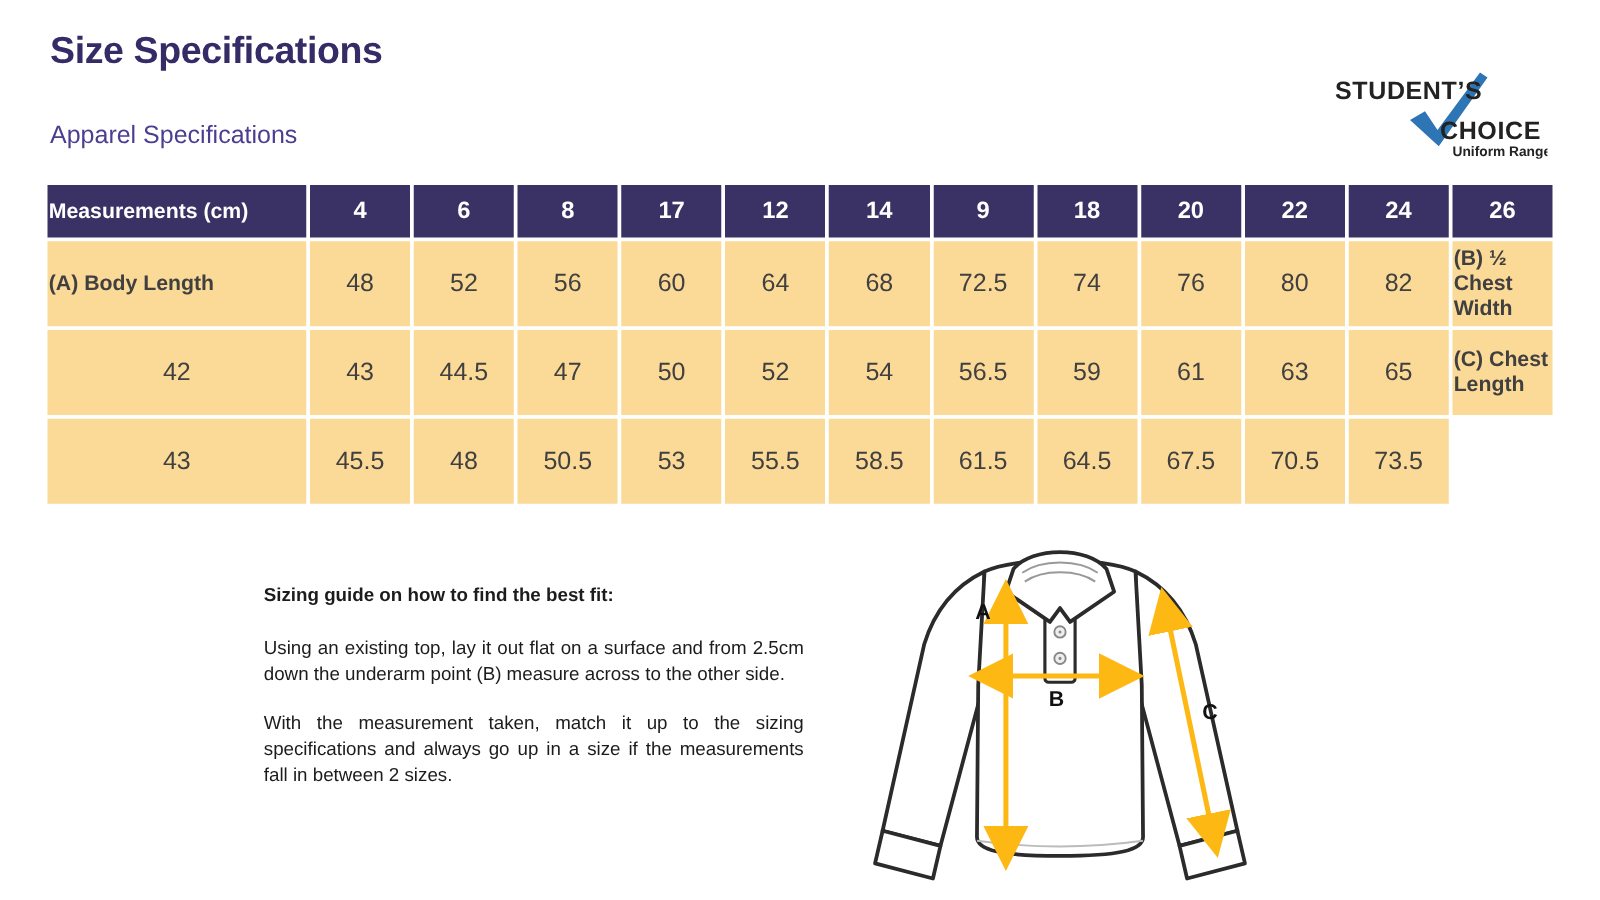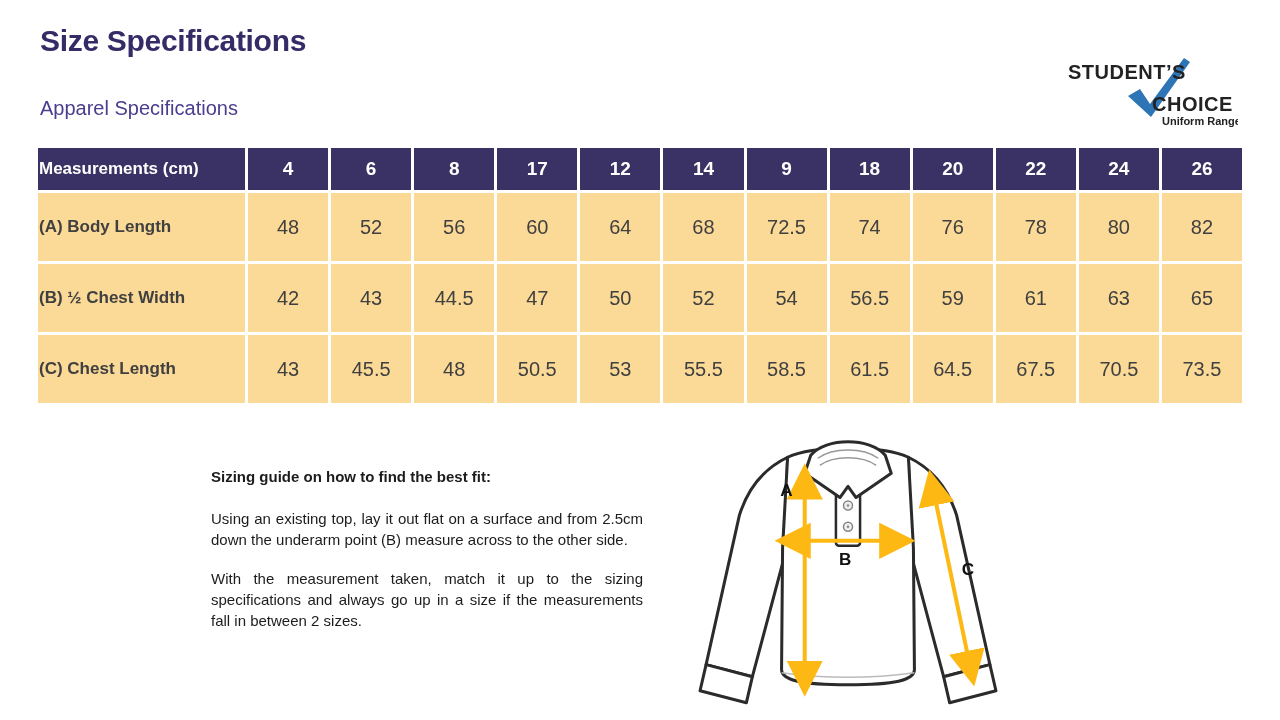--- a/index.html
+++ b/index.html
@@ -93,21 +93,20 @@
       <div class="cell body label">(A) Body Length</div>
       <div class="cell body">48</div>
       <div class="cell body">52</div>
       <div class="cell body">56</div>
       <div class="cell body">60</div>
       <div class="cell body">64</div>
       <div class="cell body">68</div>
       <div class="cell body">72.5</div>
       <div class="cell body">74</div>
       <div class="cell body">76</div>
-      <div class="cell body">78</div>
       <div class="cell body">80</div>
       <div class="cell body">82</div>
       <div class="cell body label">(B) ½ Chest Width</div>
       <div class="cell body">42</div>
       <div class="cell body">43</div>
       <div class="cell body">44.5</div>
       <div class="cell body">47</div>
       <div class="cell body">50</div>
       <div class="cell body">52</div>
       <div class="cell body">54</div>

